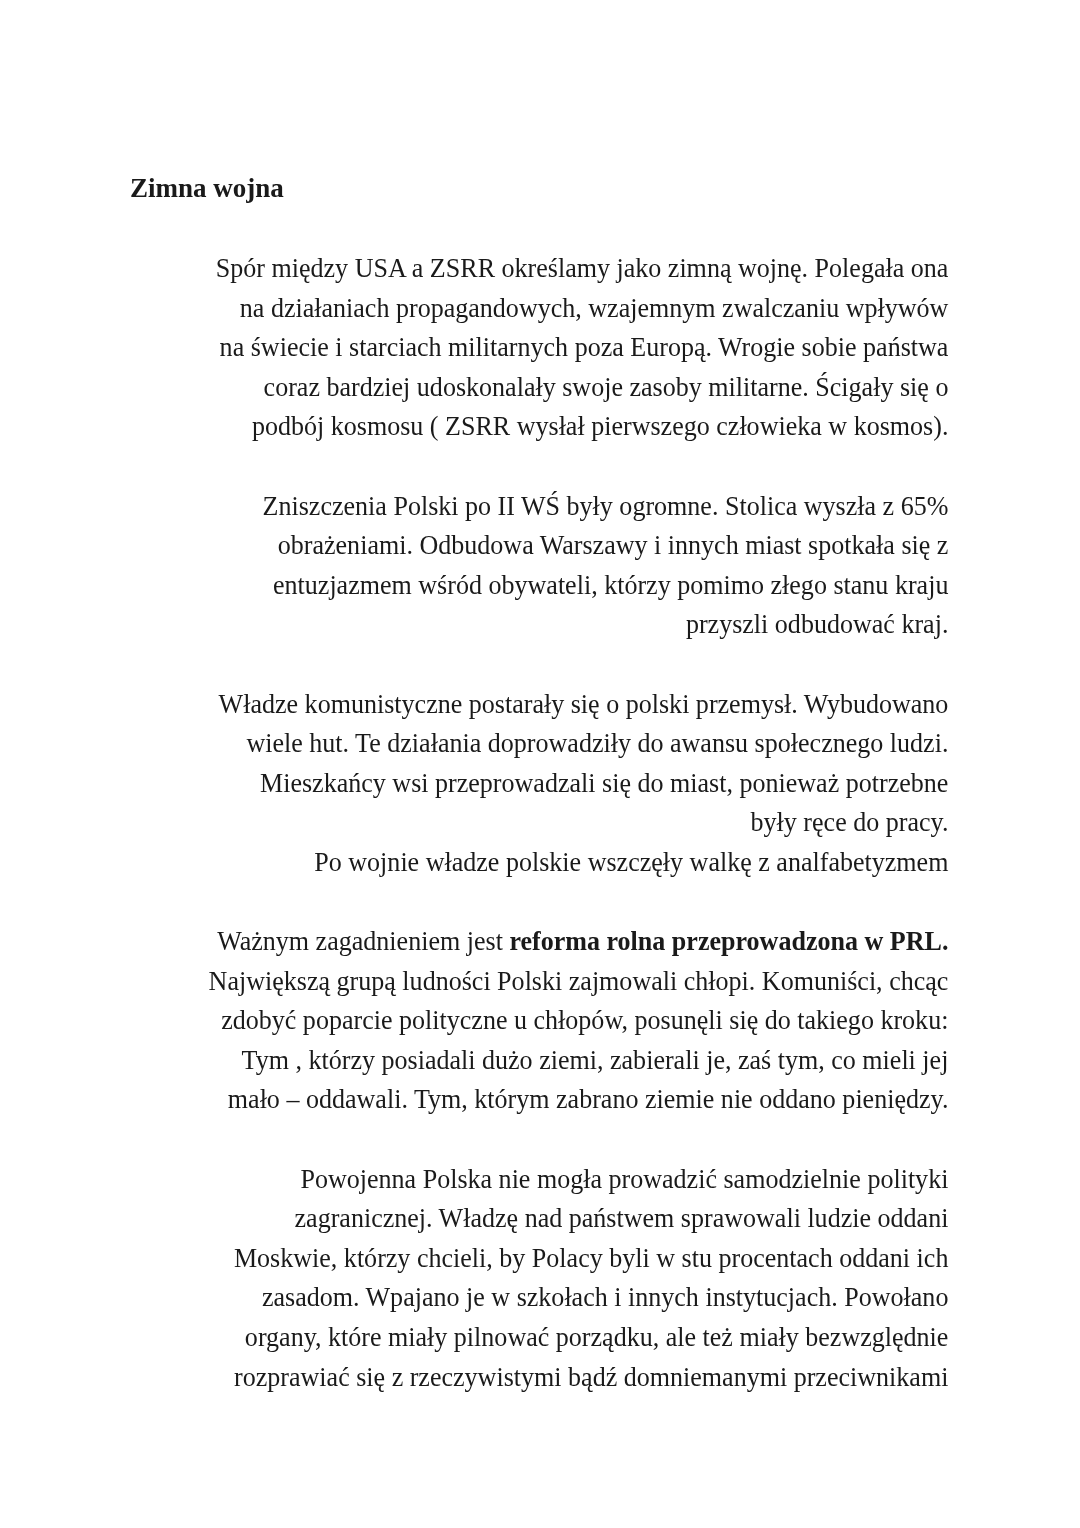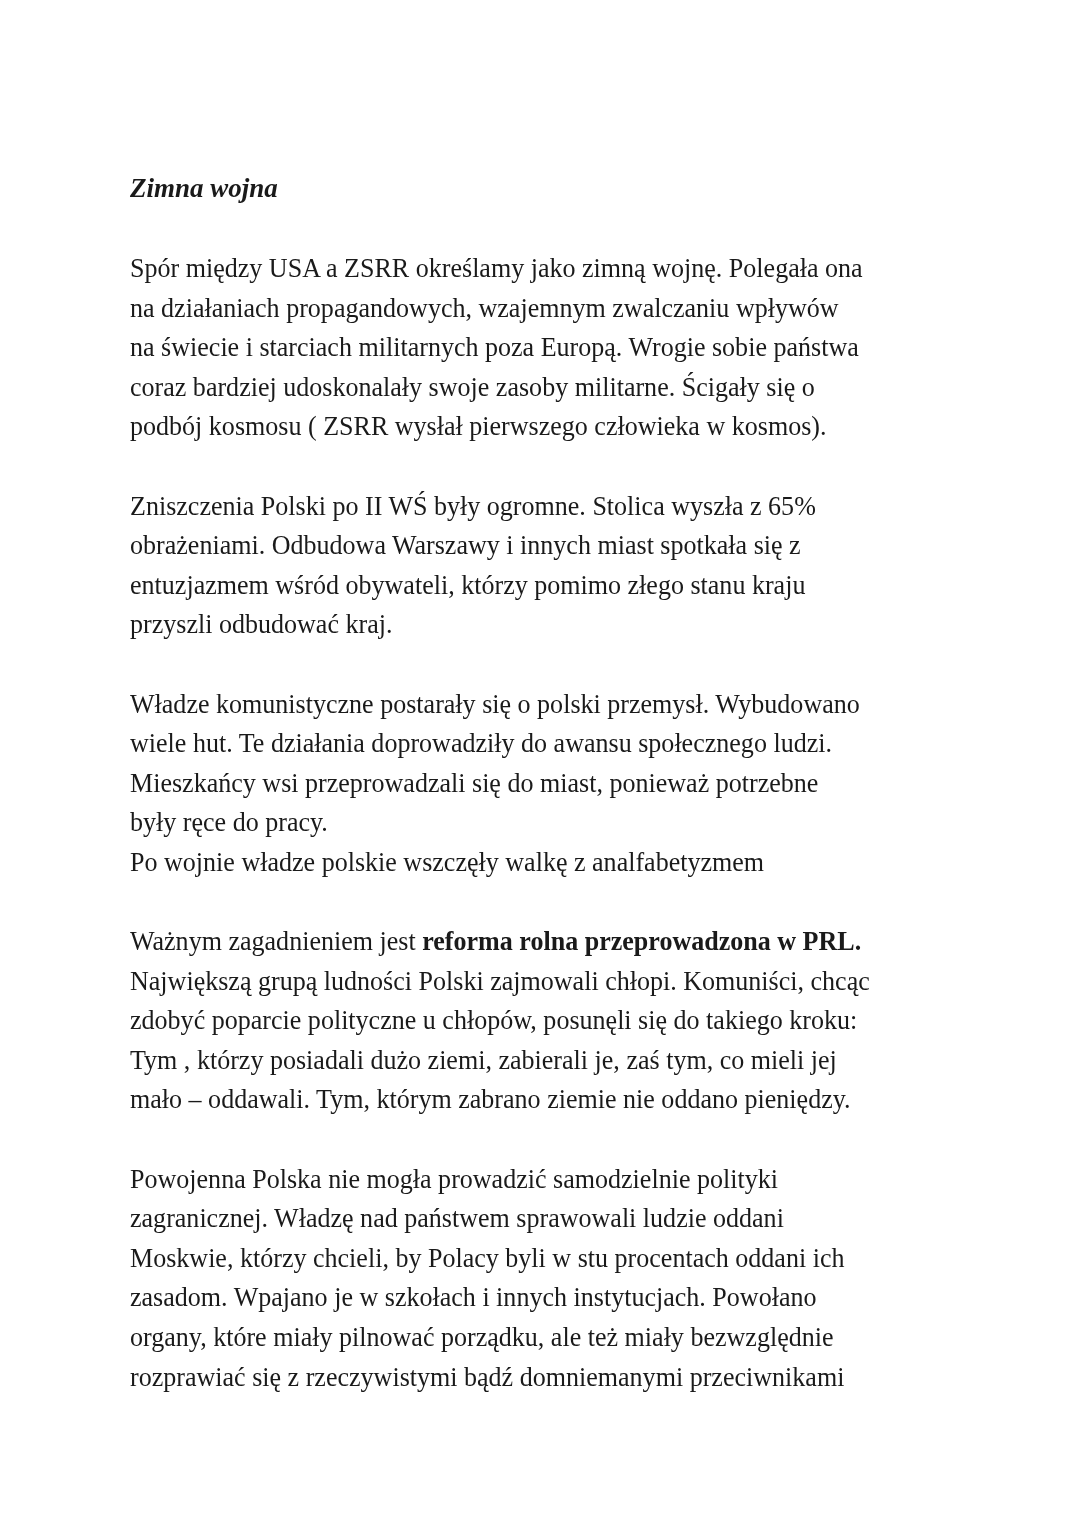--- a/index.html
+++ b/index.html
@@ -21,24 +21,24 @@
       top: 168px;
       width: 880px;
     }
     .title {
       font-family: "Liberation Serif", serif;
       font-weight: bold;
       font-size: 27px;
       line-height: 40px;
       margin: 0 0 40px 0;
       white-space: nowrap;
-      font-style: italic;
     }
     .para {
       margin: 0 0 39.6px 0;
+      text-align: right;
     }
     .line {
       display: block;
       font-size: 28px;
       line-height: 39.6px;
       height: 39.6px;
       white-space: nowrap;
       transform-origin: 0 50%;
       transform: scaleX(0.93);
     }

